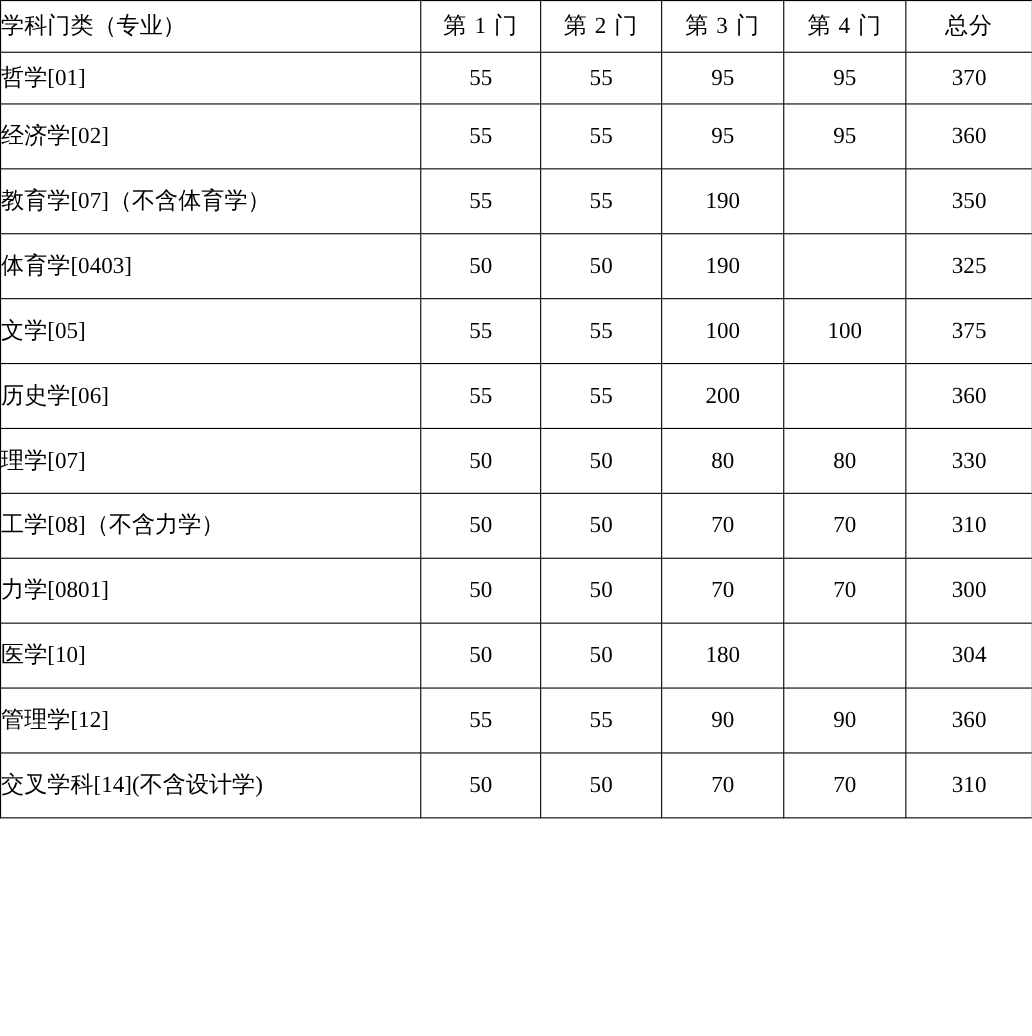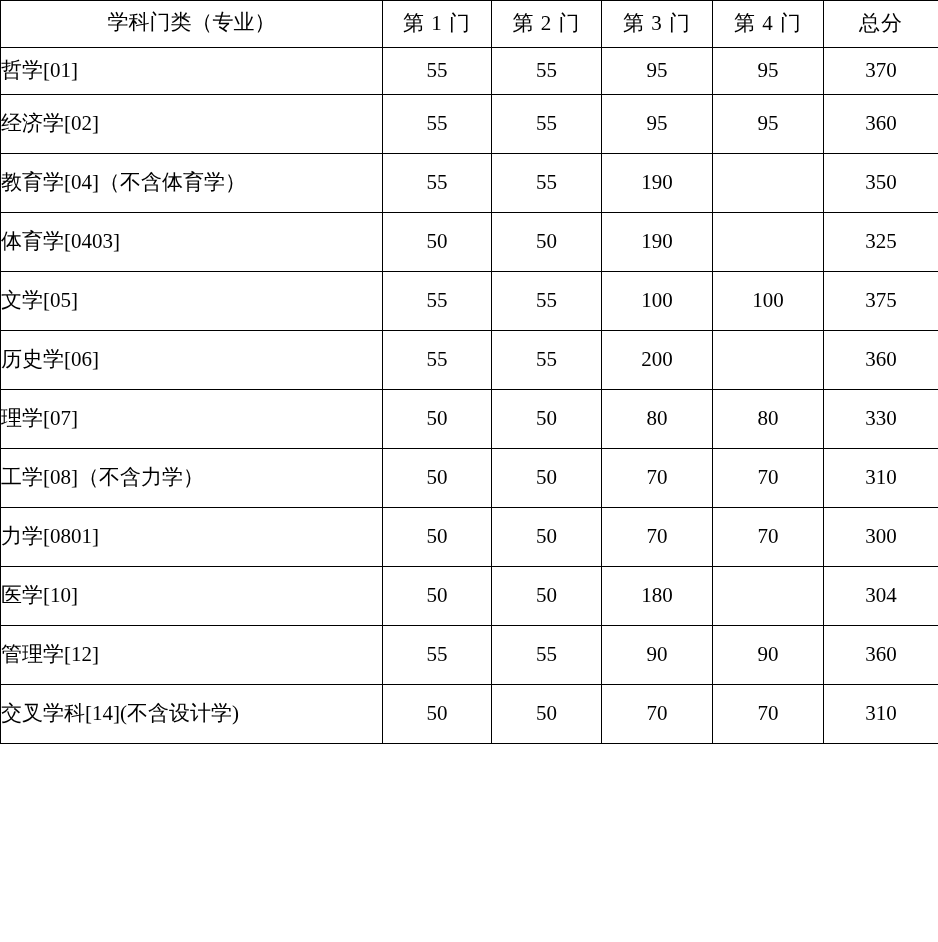--- a/index.html
+++ b/index.html
@@ -32,22 +32,21 @@
     font-size: 21px;
     font-weight: normal;
     padding: 0;
     line-height: 1.2;
   }
   .score-table tr:first-child th,
   .score-table tr:first-child td {
     height: 46px;
   }
   .head-subject {
-    text-align: center;
-    font-family: Liberation Mono, monospace;
+    text-align: left;
   }
   .head-center {
     letter-spacing: 1px;
   }
   .cell-subject {
     text-align: left;
     padding-left: 10px;
   }
   .cell-num {
     text-align: center;
@@ -86,21 +85,21 @@
     </tr>
     <tr>
       <td class="cell-subject">经济学[02]</td>
       <td class="cell-num">55</td>
       <td class="cell-num">55</td>
       <td class="cell-num">95</td>
       <td class="cell-num">95</td>
       <td class="cell-num">360</td>
     </tr>
     <tr>
-      <td class="cell-subject">教育学[04]（不含体育学）</td>
+      <td class="cell-subject">教育学[07]（不含体育学）</td>
       <td class="cell-num">55</td>
       <td class="cell-num">55</td>
       <td class="cell-num">190</td>
       <td class="cell-num"></td>
       <td class="cell-num">350</td>
     </tr>
     <tr>
       <td class="cell-subject">体育学[0403]</td>
       <td class="cell-num">50</td>
       <td class="cell-num">50</td>

